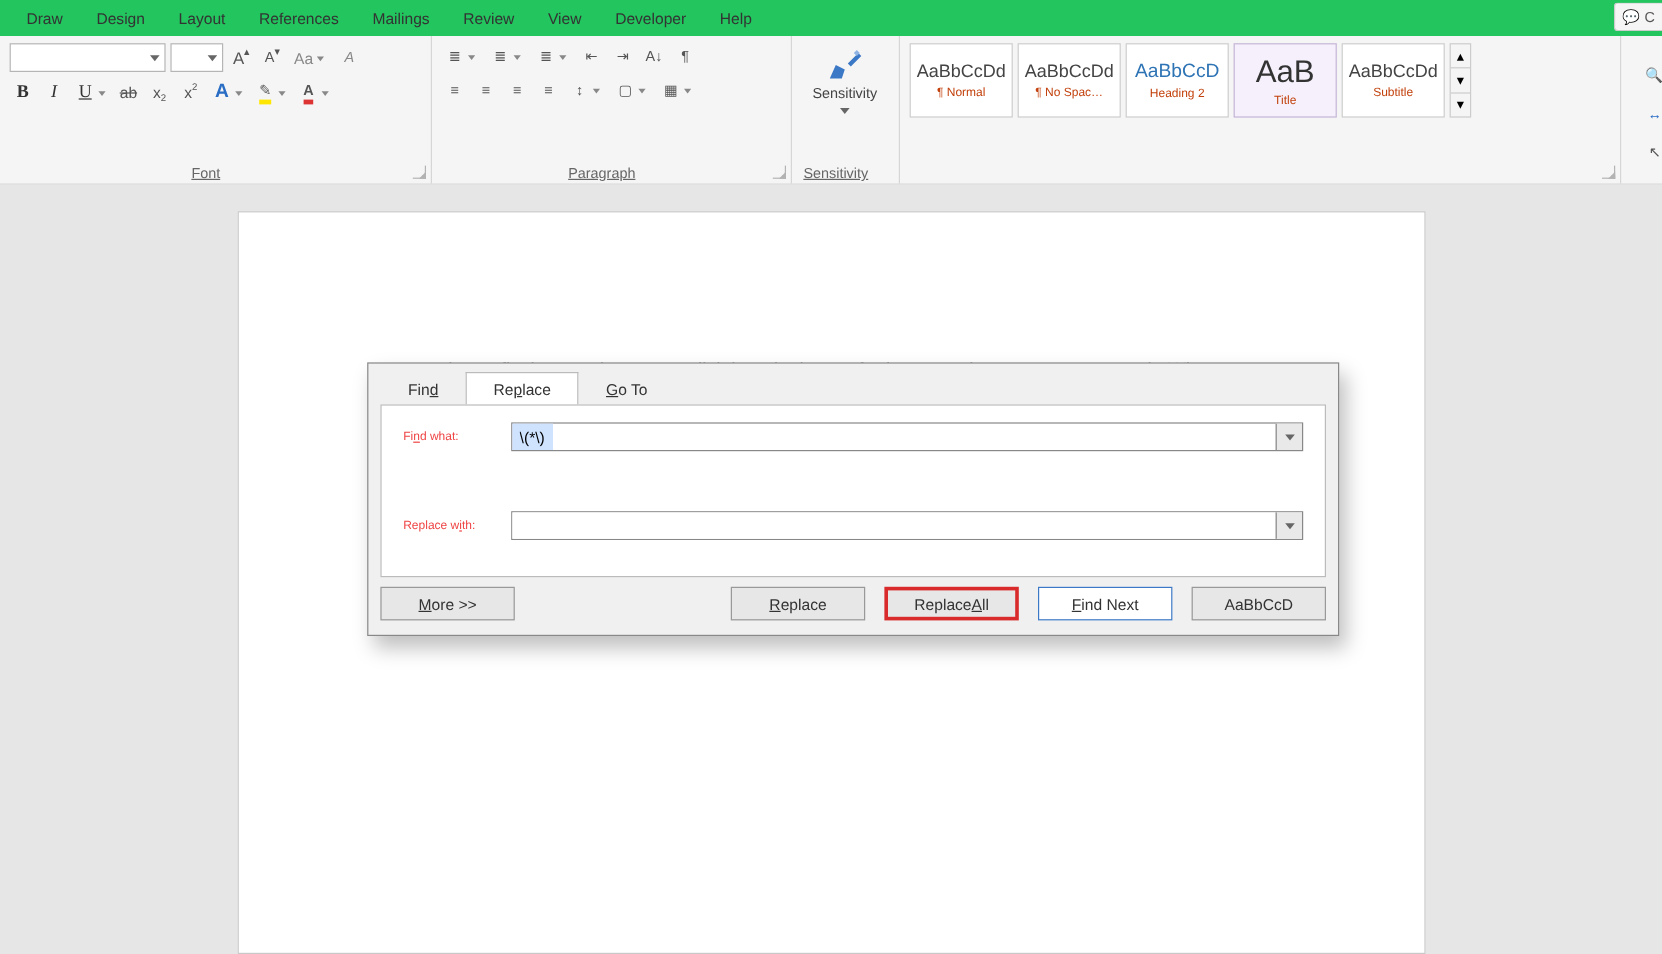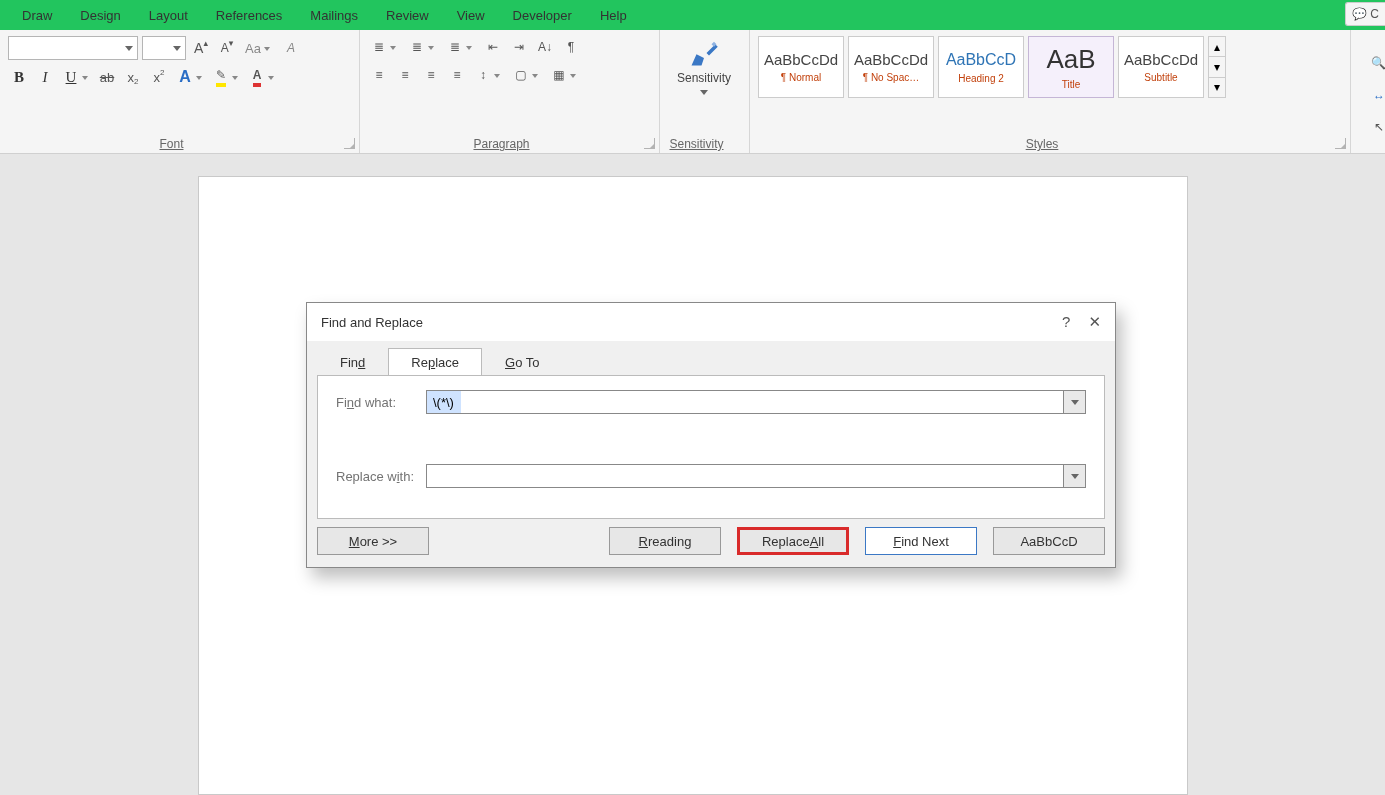--- a/index.html
+++ b/index.html
@@ -105,21 +105,21 @@
   
   .dialog{position:absolute;left:306px;top:302px;width:810px;background:#f0f0f0;border:1px solid #888;box-shadow:6px 10px 16px rgba(0,0,0,.25);}
   .dlg-title{display:flex;align-items:center;justify-content:space-between;background:#fff;height:38px;padding:0 14px;font-size:13px;color:#333;}
   .dlg-title .ctrls{display:flex;gap:18px;font-size:15px;color:#555;}
   .dlg-tabs{display:flex;align-items:flex-end;height:32px;padding-left:10px;margin-top:2px;}
   .dlg-tab{padding:6px 22px;font-size:13px;color:#333;border:1px solid transparent;border-bottom:none;position:relative;top:1px;}
   .dlg-tab.active{background:#fff;border-color:#bbb;}
   .dlg-body{background:#fff;border:1px solid #bbb;margin:0 10px 8px 10px;padding:14px 18px 30px 18px;position:relative;}
   .form-row{display:flex;align-items:center;margin-bottom:50px;}
   .form-row:last-of-type{margin-bottom:0;}
-  .form-label{width:90px;font-size:13px;color:#737373;}
+  .form-label{width:90px;font-size:10px;color:#ef4444;}
   .combo{flex:1;display:flex;height:24px;border:1px solid #888;}
   .combo input{flex:1;border:none;outline:none;padding:2px 6px;font-size:13px;}
   .combo .combo-btn{width:22px;border-left:1px solid #888;background:#e9e9e9;display:flex;align-items:center;justify-content:center;}
   .dlg-buttons{display:flex;gap:16px;justify-content:flex-end;padding:0 10px 12px 10px;align-items:center;}
   .dlg-buttons .spacer{flex:1;}
   .wbtn{width:112px;height:28px;border:1px solid #999;background:#e7e7e7;font-size:13px;color:#333;display:flex;align-items:center;justify-content:center;cursor:pointer;}
   .wbtn.primary{border:1px solid #3b78c5;background:#fff;}
   .wbtn.highlight{border:3px solid #d92b2b;}
   .underline-letter{text-decoration:underline;}
 </style>
@@ -248,48 +248,40 @@
         <div class="style-tile ">
           <div class="style-prev">AaBbCcDd</div>
           <div class="style-name">Subtitle</div>
         </div>
         <div class="gallery-scroll">
           <div>▴</div>
           <div>▾</div>
           <div>▾</div>
         </div>
       </div>
-    <div class="group-label">Styles</div>
     <div class="group-dialog-launcher"></div>
   </div>
 
   <div class="group" style="width:34px;border-right:none;">
     <div class="far-col">
       <span>🔍</span>
       <span style="color:#2a6dc5">↔</span>
       <span>↖</span>
     </div>
   </div>
 </div>
 
 <div class="doc-bg">
   <div class="page">
     <p>way a picture fits in your document,   click it and a button for layout options appears next to it. When you work on a table, (click where you want to add a row or a column), and then click the plus sign.</p>
     <p>Reading is easier, too, in the new Reading view. You can collapse parts of the document and focus on the text you want. If you need to stop reading before you reach the end, Word remembers where you left off - even on another device.</p>
   </div>
 </div>
 
 <div class="dialog">
-  <div class="dlg-title">
-    <span>Find and Replace</span>
-    <span class="ctrls">
-      <span>?</span>
-      <span>✕</span>
-    </span>
-  </div>
   <div class="dlg-tabs">
     <div class="dlg-tab"><span>Fin</span><span class="underline-letter">d</span></div>
     <div class="dlg-tab active"><span>Re</span><span class="underline-letter">p</span><span>lace</span></div>
     <div class="dlg-tab"><span class="underline-letter">G</span><span>o To</span></div>
   </div>
   <div class="dlg-body">
     <div class="form-row">
       <div class="form-label">Fi<span class="underline-letter">n</span>d what:</div>
       <div class="combo">
         <input id="find-input" value="\(*\)" style="background: linear-gradient(to right, rgb(207, 227, 255) 0px, rgb(207, 227, 255) 34px, transparent 34px);">
@@ -309,21 +301,21 @@
     </div>
   </div>
   <div class="dlg-buttons">
     <div class="wbtn">
         <span class="underline-letter">M</span>
         <span>ore &gt;&gt;</span>
       </div>
     <div class="spacer"></div>
     <div class="wbtn">
         <span class="underline-letter">R</span>
-        <span>reading</span>
+        <span>eplace</span>
       </div>
     <div class="wbtn highlight">
         <span>Replace </span>
         <span class="underline-letter">A</span>
         <span>ll</span>
       </div>
     <div class="wbtn primary">
         <span class="underline-letter">F</span>
         <span>ind Next</span>
       </div>

